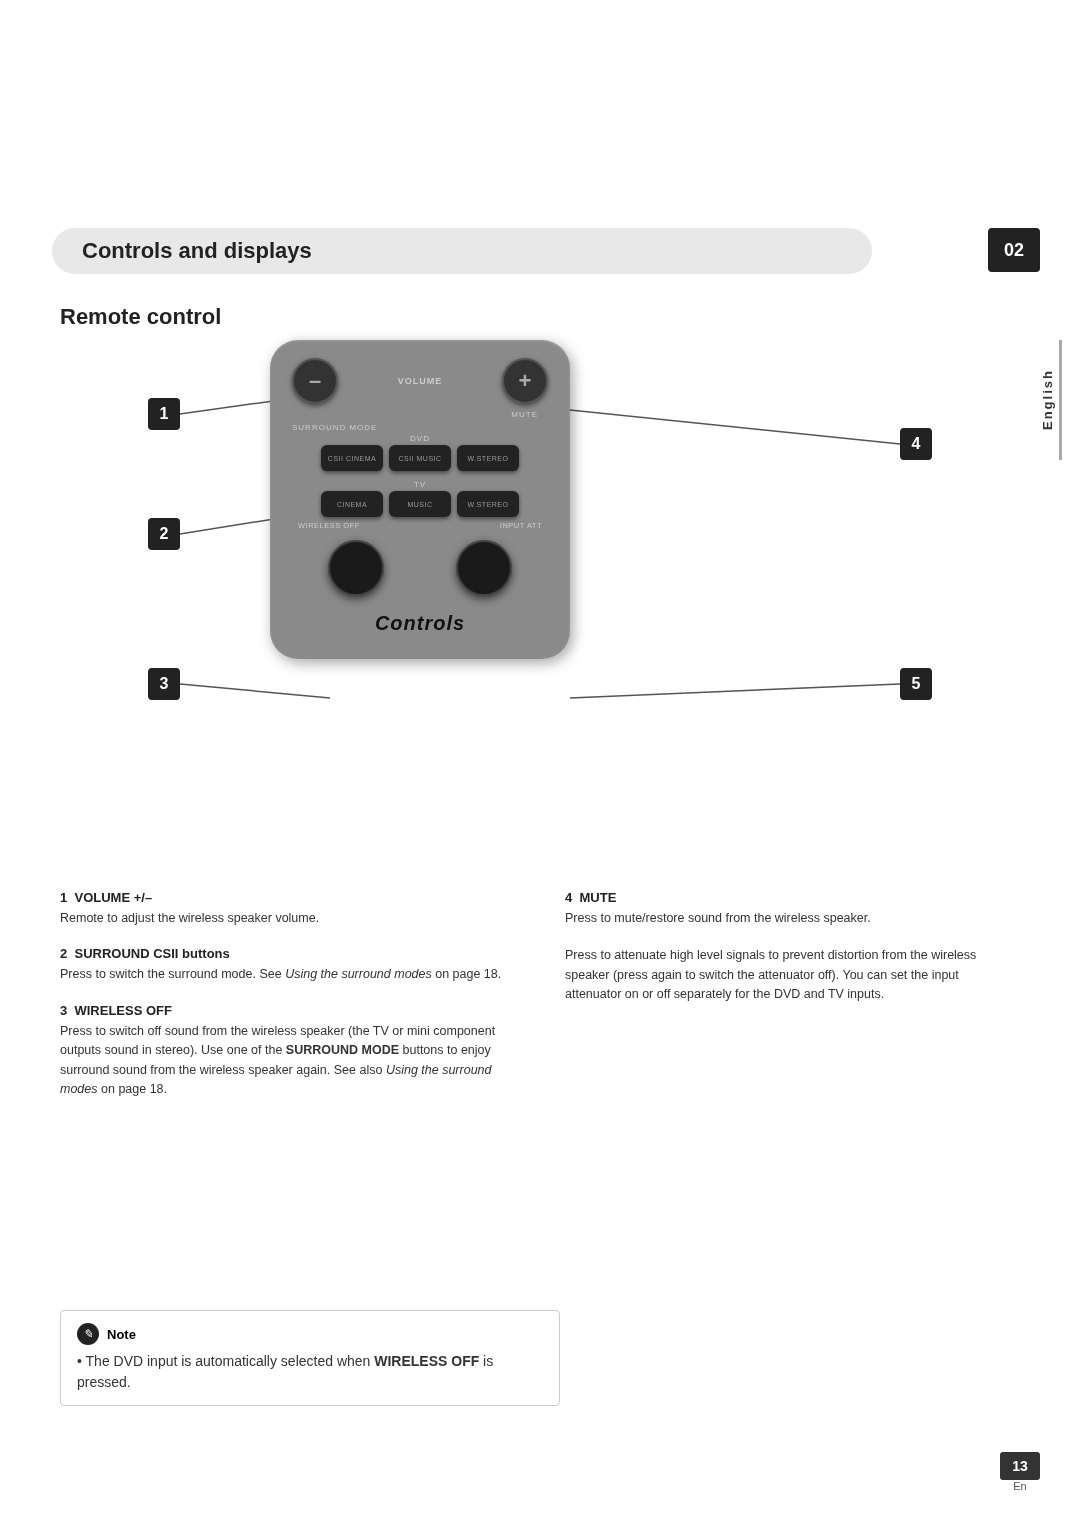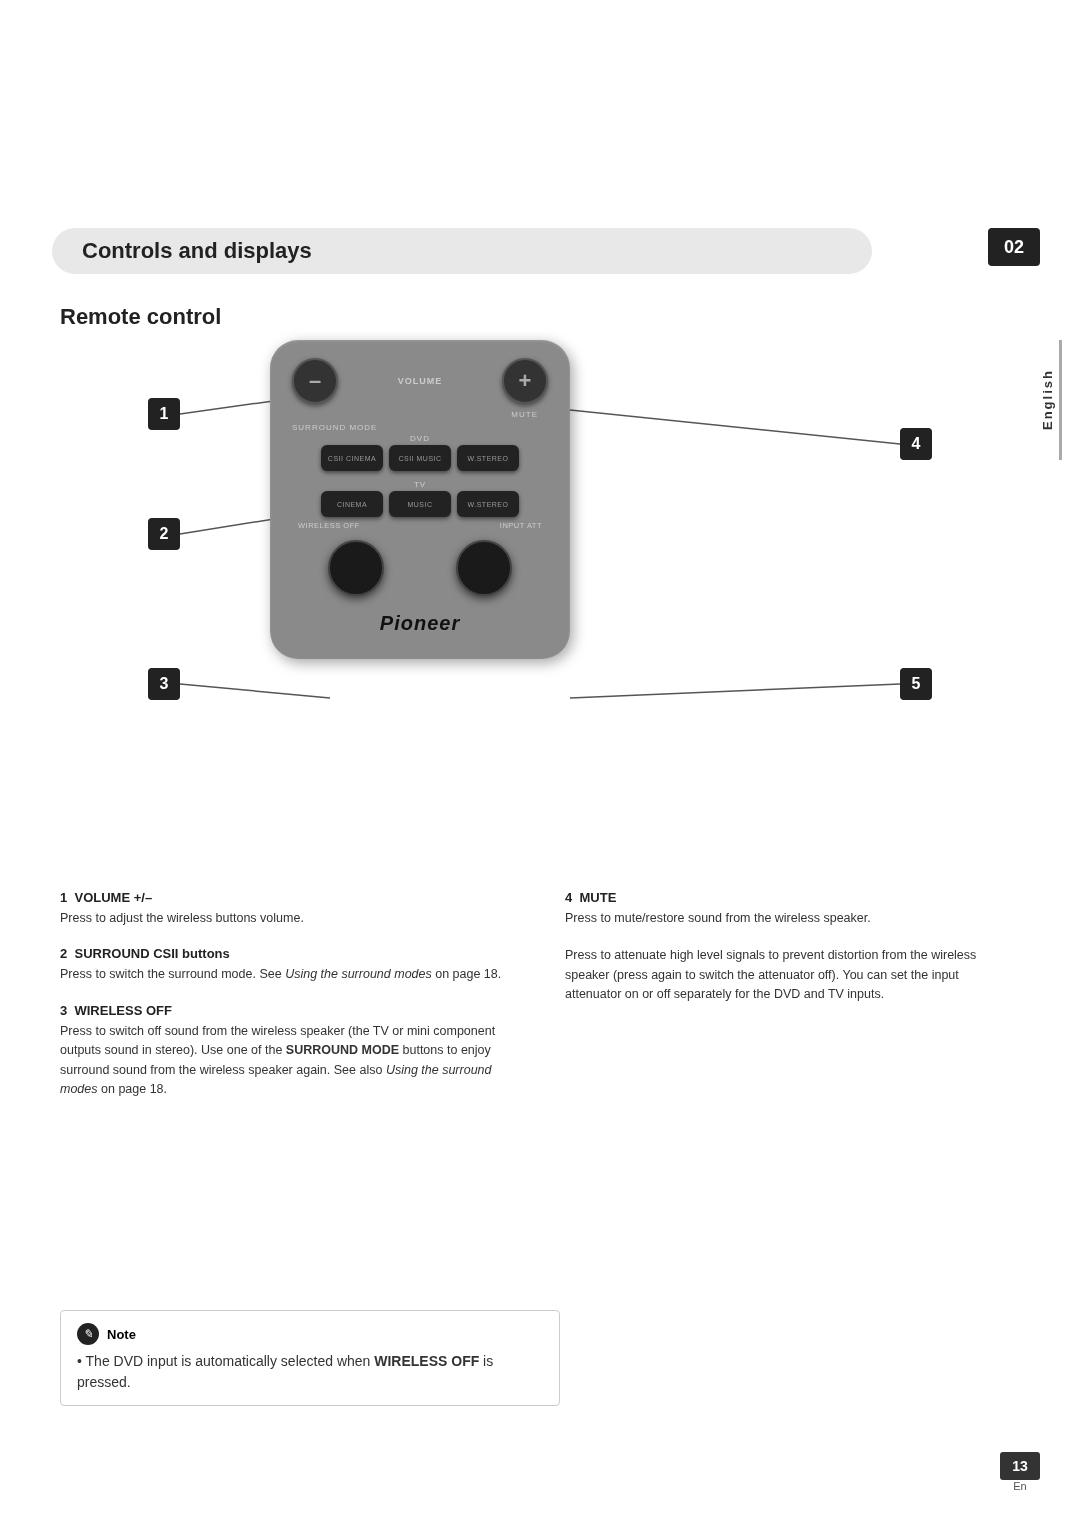--- a/index.html
+++ b/index.html
@@ -15,21 +15,21 @@
     
     .page-badge {
       position: absolute;
       top: 228px;
       right: 40px;
       background: #222;
       color: #fff;
       font-size: 18px;
       font-weight: bold;
       width: 52px;
-      height: 38px;
+      height: 44px;
       display: flex;
       align-items: center;
       justify-content: center;
       border-radius: 4px;
     }
 
     
     .english-label {
       position: absolute;
       top: 340px;
@@ -426,34 +426,34 @@
     <div class="bottom-labels-row">
       <span class="bottom-label">WIRELESS OFF</span>
       <span class="bottom-label">INPUT ATT</span>
     </div>
 
     <div class="large-btn-row">
       <div class="large-btn"></div>
       <div class="large-btn"></div>
     </div>
 
-    <div class="pioneer-logo">Pioneer</div>
+    <div class="pioneer-logo">Controls</div>
 
   </div>
 </div>
 
 <div class="desc-section">
 
   <div>
 
     <div class="desc-item">
       <div class="desc-title">
         <span>1</span>&nbsp;&nbsp;<span>VOLUME +/–</span>
       </div>
-      <div class="desc-text">Press to adjust the wireless buttons volume.</div>
+      <div class="desc-text">Remote to adjust the wireless speaker volume.</div>
     </div>
 
     <div class="desc-item">
       <div class="desc-title">
         <span>2</span>&nbsp;&nbsp;<span>SURROUND CSII buttons</span>
       </div>
       <div class="desc-text">
         Press to switch the surround mode. See <em>Using the surround modes</em> on page 18.
       </div>
     </div>

